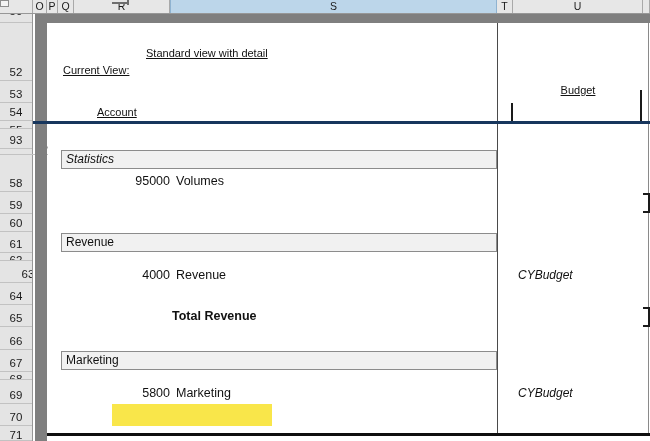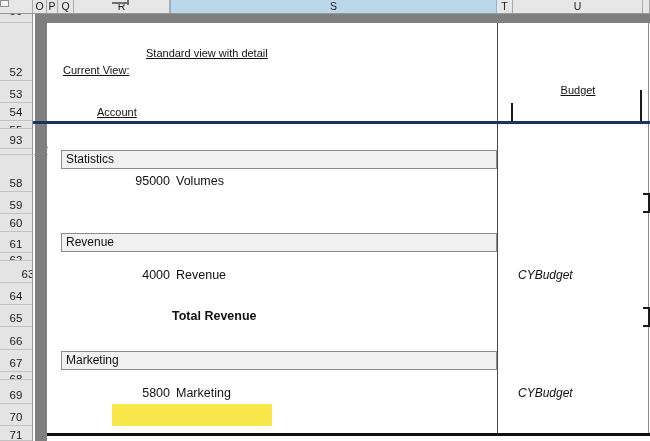--- a/index.html
+++ b/index.html
@@ -146,21 +146,21 @@
   <div class="abs bracket" style="top:193px;"></div>
   <div class="abs bracket" style="top:307px;"></div>
 
   <div class="abs smalltxt" style="left:63px;top:63px;">Current View:</div>
   <div class="abs smalltxt" style="left:146px;top:46px;">Standard view with detail</div>
   <div class="abs smalltxt" style="left:97px;top:105px;">Account</div>
   <div class="abs smalltxt uhead" style="top:83px;">Budget</div>
 
   <div class="abs" id="yellow"></div>
 
-  <div class="abs secbox" style="top:150px;">
+  <div class="abs secbox" style="top:150px;font-style:italic;">
     <span>Statistics</span>
   </div>
   <div class="abs trow" style="top:174px;">
     <span class="code">95000</span>
     <span class="name">Volumes</span>
   </div>
 
   <div class="abs secbox" style="top:233px;">
     <span>Revenue</span>
   </div>

